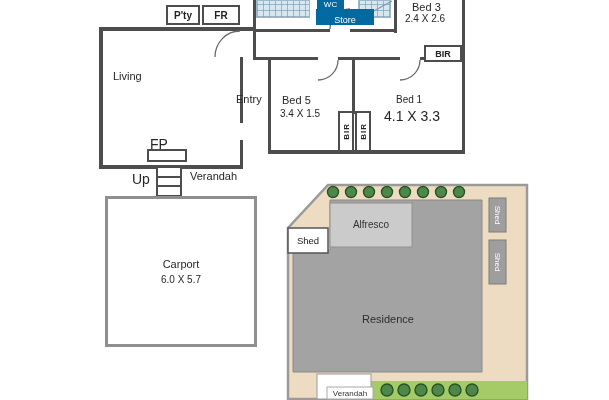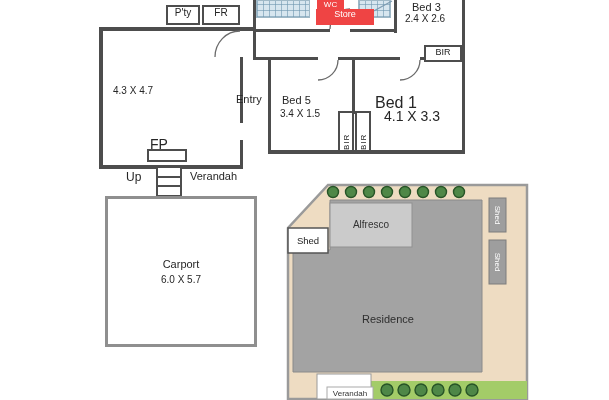--- a/index.html
+++ b/index.html
@@ -1,22 +1,22 @@
 <!DOCTYPE html>
 <html><head>
 <meta charset="utf-8">
 <style>
   html,body{margin:0;padding:0;background:#ffffff;}
   .canvas{position:relative;width:609px;height:400px;background:#ffffff;overflow:hidden;
           font-family:"Liberation Sans",sans-serif;color:#262626;}
   .w{position:absolute;background:#4d4d4d;}
   .lbl{position:absolute;text-align:left;color:#262626;line-height:1.15;white-space:nowrap;}
-  .box{position:absolute;background:#fff;border:2px solid #4d4d4d;display:flex;
-       justify-content:center;color:#222;box-sizing:border-box;}
-  .darkbox{position:absolute;background:#ef4444;color:#fff;display:flex;align-items:flex-start;
+  .box{position:absolute;background:#fff;border:2px solid #4d4d4d;display:flex;align-items:center;
+       justify-content:center;color:#222;box-sizing:border-box;font-weight:bold;}
+  .darkbox{position:absolute;background:#0369a1;color:#fff;display:flex;align-items:flex-end;
        justify-content:center;box-sizing:border-box;}
   .tile{position:absolute;background-color:#d7e6ef;border:1px solid #9fb8c6;box-sizing:border-box;
     background-image:
       repeating-linear-gradient(0deg, rgba(110,150,175,.6) 0 1px, transparent 1px 6px),
       repeating-linear-gradient(90deg, rgba(110,150,175,.6) 0 1px, transparent 1px 6px);}
   .arc{position:absolute;}
   .vtext{writing-mode:vertical-rl;transform:rotate(180deg);font-size:8px;letter-spacing:1px;}
   .steps{position:absolute;border:2px solid #4d4d4d;background:#fff;box-sizing:border-box;}
   .steps .tread{position:absolute;left:0;width:100%;height:2px;background:#4d4d4d;}
   .carport{position:absolute;border:3px solid #8f8f8f;background:#fff;box-sizing:border-box;
@@ -87,33 +87,33 @@
   <div class="box" style="left:355px;top:111px;width:16px;height:41px">
     <span class="vtext">BIR</span>
   </div>
   <div class="lbl" style="left:150px;top:136px;width:32px;font-size:14px">FP</div>
   <div class="box" style="left:147px;top:149px;width:40px;height:13px"></div>
 
   <div class="steps" style="left:156px;top:166px;width:26px;height:31px">
     <div class="tread" style="top:8px"></div>
     <div class="tread" style="top:17px"></div>
   </div>
-  <div class="lbl" style="left:126px;top:171px;width:22px;font-size:12px">Up</div>
+  <div class="lbl" style="left:132px;top:171px;width:22px;font-size:14px">Up</div>
 
   <div class="lbl" style="left:412px;top:1px;width:54px;font-size:11px">Bed 3</div>
   <div class="lbl" style="left:405px;top:13px;width:66px;font-size:10px">2.4 X 2.6</div>
 
-  <div class="lbl" style="left:113px;top:85px;width:100px;font-size:10px">4.3 X 4.7</div>
+  <div class="lbl" style="left:113px;top:70px;width:100px;font-size:11px">Living</div>
 
   <div class="lbl" style="left:236px;top:93px;width:34px;font-size:11px">Entry</div>
 
   <div class="lbl" style="left:282px;top:94px;width:60px;font-size:11px">Bed 5</div>
   <div class="lbl" style="left:280px;top:108px;width:64px;font-size:10px">3.4 X 1.5</div>
 
-  <div class="lbl" style="left:375px;top:94px;width:64px;font-size:16px">Bed 1</div>
+  <div class="lbl" style="left:396px;top:94px;width:64px;font-size:10px">Bed 1</div>
   <div class="lbl" style="left:384px;top:108px;width:64px;font-size:14px">4.1 X 3.3</div>
 
   <div class="lbl" style="left:190px;top:170px;width:60px;font-size:11px">Verandah</div>
 
   <div class="carport" style="left:105px;top:196px;width:152px;height:151px">
     <div class="lbl" style="position:static;font-size:11px">Carport</div>
     <div class="lbl" style="position:static;font-size:10px">6.0 X 5.7</div>
   </div>
 
   <svg class="siteplan" style="left:287px;top:183px" width="242" height="217" viewBox="0 0 242 217">

